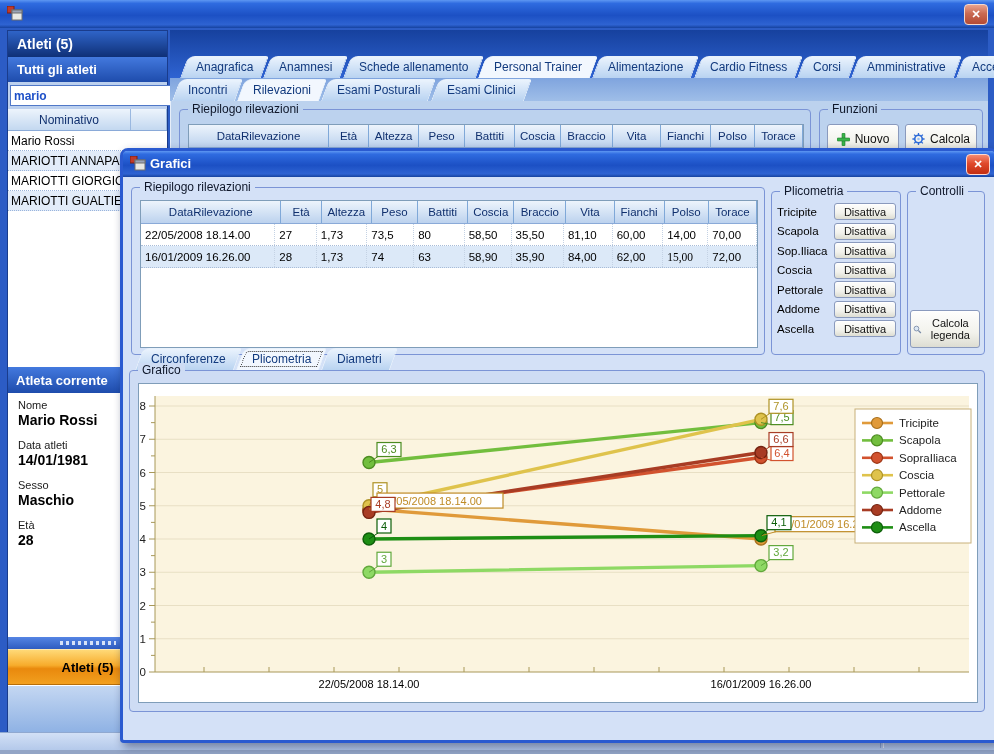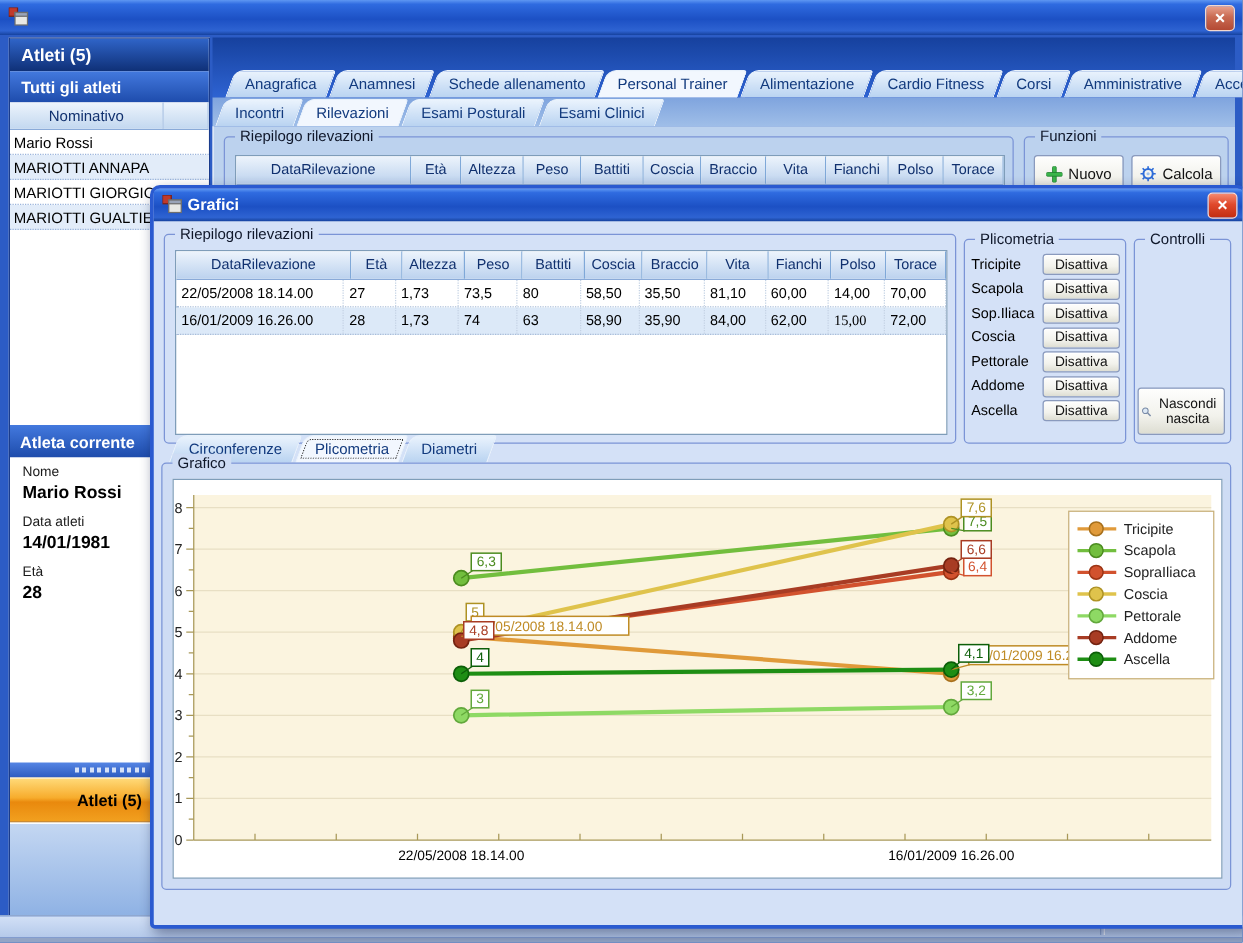--- a/index.html
+++ b/index.html
@@ -102,20 +102,31 @@
       <rect x="0" y="0" width="7" height="7" fill="#C03A2B" stroke="#7A1F14"></rect>
       <rect x="5" y="4" width="10" height="10" fill="#E8E8E4" stroke="#6E6E6E"></rect>
       <rect x="5" y="4" width="10" height="3" fill="#9AA4B8" stroke="#6E6E6E"></rect>
     </svg>
     <div class="closebtn">✕</div>
   </div>
 
   <div class="sidebar">
     <div class="sb-h1">Atleti  (5)</div>
     <div class="sb-h2">Tutti gli atleti</div>
+    <div class="searchrow">
+      <input type="text" value="mario" style="">
+      <div class="refbtn">
+        <svg width="15" height="15" viewBox="0 0 16 16">
+          <path d="M13 8a5 5 0 0 1-8.5 3.4" fill="none" stroke="#2E6CD8" stroke-width="2"></path>
+          <path d="M3 8a5 5 0 0 1 8.5-3.4" fill="none" stroke="#2E6CD8" stroke-width="2"></path>
+          <path d="M11 1.2 12.2 5 8.4 4.6z" fill="#2E6CD8"></path>
+          <path d="M5 14.8 3.8 11l3.8.4z" fill="#2E6CD8"></path>
+        </svg>
+      </div>
+    </div>
     <div class="sb-list">
       <div class="lb-header">
         <div class="hc" style="width:122px;">Nominativo</div>
         <div class="hc" style="flex:1;"></div>
       </div>
       <div id="sb-rows">
           <div class="lb-row">Mario Rossi</div>
           <div class="lb-row alt">MARIOTTI  ANNAPA</div>
           <div class="lb-row">MARIOTTI  GIORGIO</div>
           <div class="lb-row alt">MARIOTTI  GUALTIER</div>
@@ -123,20 +134,24 @@
     </div>
     <div class="cur-h">Atleta corrente</div>
     <div class="cur-fields" id="cur-fields">
         <div class="fld">
           <div class="lab">Nome</div>
           <div class="val">Mario Rossi</div>
         </div>
         <div class="fld">
           <div class="lab">Data atleti</div>
           <div class="val">14/01/1981</div>
+        </div>
+        <div class="fld">
+          <div class="lab">Sesso</div>
+          <div class="val">Maschio</div>
         </div>
         <div class="fld">
           <div class="lab">Età</div>
           <div class="val">28</div>
         </div>
       </div>
     <div class="grip">
         <div class="dots"></div>
       </div>
     <div class="orange-btn">Atleti  (5)</div>
@@ -314,21 +329,21 @@
           </div>
       </div>
 
       <div class="groupbox" style="left:784px;top:14px;width:76px;height:162px;">
         <span class="gb-label" style="background:#D4E1F7;">Controlli</span>
         <button class="xpbtn xpbtn-sm" style="position:absolute;left:2px;bottom:6px;width:70px;height:38px;line-height:1.1;padding:2px;gap:2px;">
           <svg width="13" height="13" viewBox="0 0 14 14">
             <circle cx="5.5" cy="5.5" r="3.8" fill="#DCE8F4" stroke="#7A8CA8" stroke-width="1.4"></circle>
             <line x1="8.6" y1="8.6" x2="12.6" y2="12.6" stroke="#7A8CA8" stroke-width="2"></line>
           </svg>
-          <span style="text-align:center;">Nascondi nascita</span>
+          <span style="text-align:center;">Calcola legenda</span>
         </button>
       </div>
 
       <div class="tabs-row" id="chart-tabs" style="position:absolute;left:2px;top:170px;height:23px;">
           <div class="tab"><span>Circonferenze</span></div>
           <div class="tab active focus"><span>Plicometria</span></div>
           <div class="tab"><span>Diametri</span></div>
         </div>
 
       <div class="groupbox" style="left:6px;top:193px;width:854px;height:340px;background:#CEDCF4;">

